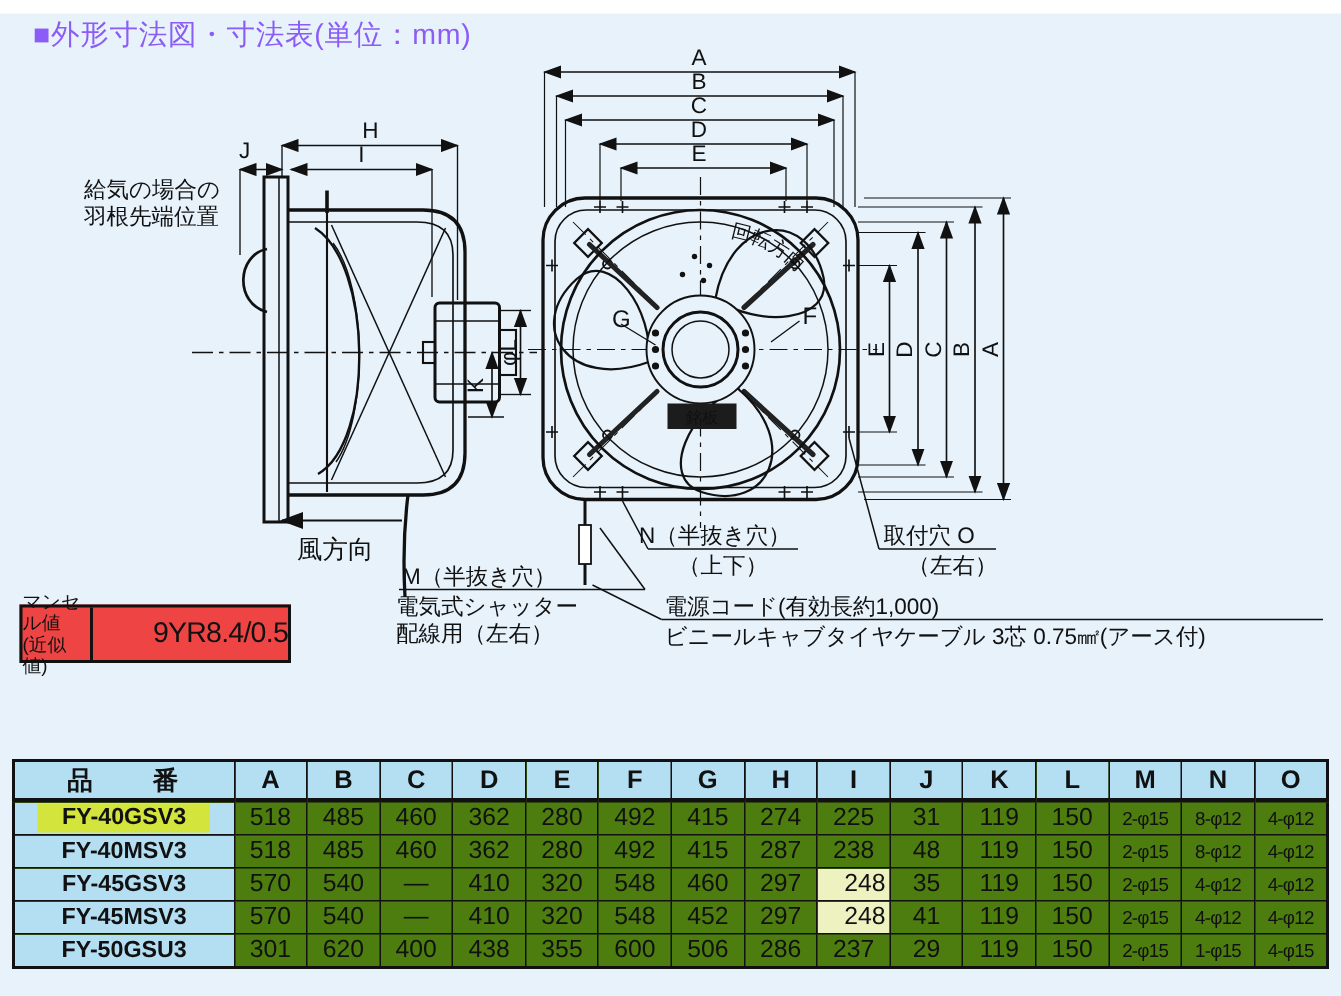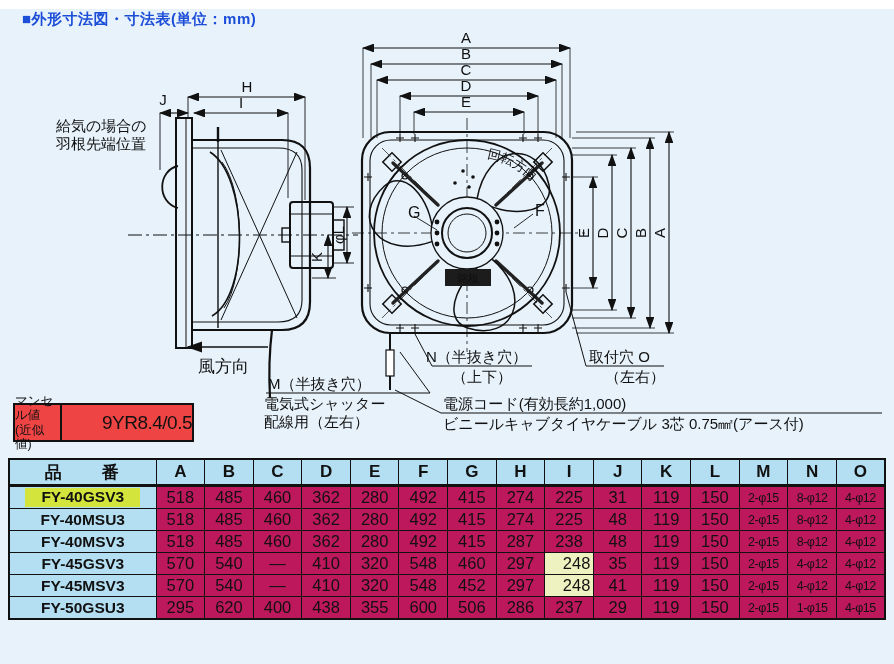--- a/index.html
+++ b/index.html
@@ -6,21 +6,21 @@
   body{
     width:894px;height:664px;overflow:hidden;
     background:#e7f2fb;
     font-family:"Liberation Sans","DejaVu Sans",sans-serif;
     color:#111;
     position:relative;
   }
   .top-strip{position:absolute;left:0;top:0;width:894px;height:9px;background:#ffffff;}
   .page-title{
     position:absolute;left:22px;top:10px;margin:0;
-    font-size:15px;font-weight:700;letter-spacing:.5px;color:#1d4ed8;
+    font-size:19px;font-weight:400;letter-spacing:.5px;color:#8b5cf6;
   }
   svg.diagram{position:absolute;left:0;top:0;}
   svg text{font-family:"Liberation Sans","DejaVu Sans",sans-serif;fill:#111;}
   .dim-letter{font-size:15px;font-weight:400;}
   .jp{font-size:15px;}
 
   
   .munsell{
     position:absolute;left:13px;top:403px;width:181px;height:39px;
     background:#ef4444;border:2px solid #111;display:flex;box-sizing:border-box;
@@ -30,22 +30,22 @@
     display:flex;flex-direction:column;justify-content:center;align-items:center;
     font-size:12.5px;line-height:1.15;
   }
   .munsell .m-value{
     flex:1;display:flex;align-items:center;justify-content:center;
     font-size:19px;letter-spacing:-0.5px;margin-left:40px;
   }
 
   
   table.dims{
-    position:absolute;left:8px;top:458px;width:878px;
-    border-collapse:collapse;table-layout:fixed;background:#be185d;
+    position:absolute;left:8px;top:506px;width:878px;
+    border-collapse:collapse;table-layout:fixed;background:#4d7c0f;
     border:2px solid #111;
   }
   table.dims th,table.dims td{
     border:1px solid #111;text-align:center;padding:0;overflow:hidden;white-space:nowrap;
   }
   table.dims thead th{
     background:#b4def2;height:24px;font-size:17px;font-weight:700;
     border-bottom:3px solid #111;
   }
   table.dims thead th.model-h{letter-spacing:2px;}
@@ -327,38 +327,20 @@
         <td>274</td>
         <td>225</td>
         <td>31</td>
         <td>119</td>
         <td>150</td>
         <td class="small">2-φ15</td>
         <td class="small">8-φ12</td>
         <td class="small">4-φ12</td>
       </tr>
       <tr>
-        <th>FY-40MSU3</th>
-        <td>518</td>
-        <td>485</td>
-        <td>460</td>
-        <td>362</td>
-        <td>280</td>
-        <td>492</td>
-        <td>415</td>
-        <td>274</td>
-        <td>225</td>
-        <td>48</td>
-        <td>119</td>
-        <td>150</td>
-        <td class="small">2-φ15</td>
-        <td class="small">8-φ12</td>
-        <td class="small">4-φ12</td>
-      </tr>
-      <tr>
         <th>FY-40MSV3</th>
         <td>518</td>
         <td>485</td>
         <td>460</td>
         <td>362</td>
         <td>280</td>
         <td>492</td>
         <td>415</td>
         <td>287</td>
         <td>238</td>
@@ -400,21 +382,21 @@
         <td class="cell-hl">248</td>
         <td>41</td>
         <td>119</td>
         <td>150</td>
         <td class="small">2-φ15</td>
         <td class="small">4-φ12</td>
         <td class="small">4-φ12</td>
       </tr>
       <tr>
         <th>FY-50GSU3</th>
-        <td>295</td>
+        <td>301</td>
         <td>620</td>
         <td>400</td>
         <td>438</td>
         <td>355</td>
         <td>600</td>
         <td>506</td>
         <td>286</td>
         <td>237</td>
         <td>29</td>
         <td>119</td>

